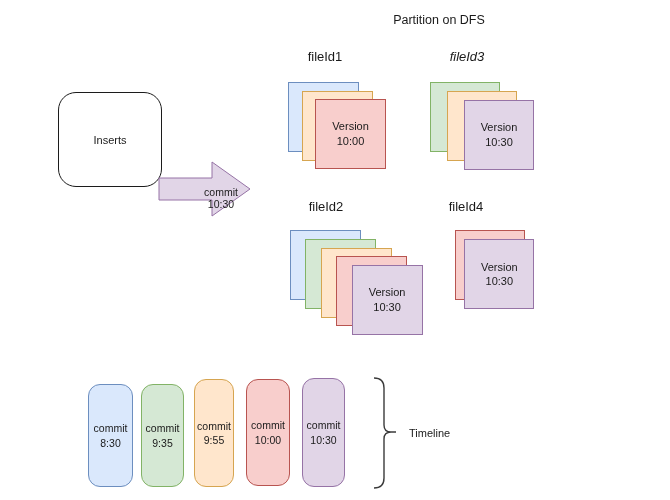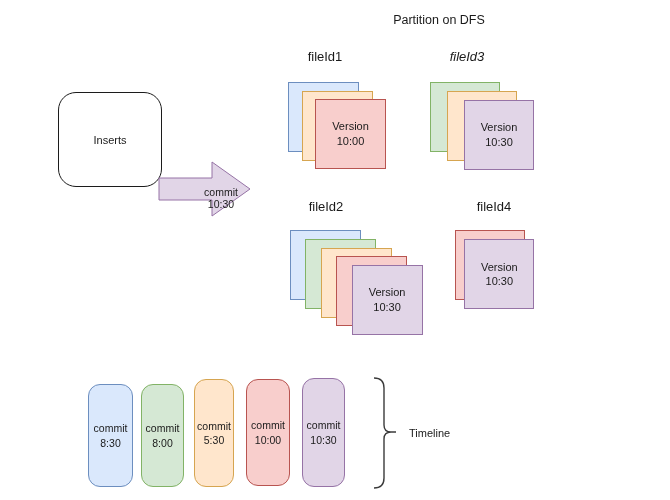--- a/index.html
+++ b/index.html
@@ -58,21 +58,21 @@
   </div>
 
   <svg class="abs" style="left:158px; top:160px;" width="94" height="58" viewBox="0 0 94 58">
     <polygon points="1,18 54,18 54,2 92,29 54,56 54,40 1,40" fill="#e1d5e7" stroke="#9673a6" stroke-width="1"></polygon>
   </svg>
   <div class="arrow-label" style="left:158px; top:186px; width:90px;">commit 10:30</div>
 
   <div class="abs file-label" style="left:295px; top:49px; width:60px;">fileId1</div>
   <div class="abs file-label" style="left:437px; top:49px; width:60px;font-style:italic;">fileId3</div>
   <div class="abs file-label" style="left:296px; top:199px; width:60px;">fileId2</div>
-  <div class="abs file-label" style="left:464px; top:199px; width:60px;">fileId4</div>
+  <div class="abs file-label" style="left:436px; top:199px; width:60px;">fileId4</div>
 
   <div class="stack" style="left:288px; top:82px;">
       <div class="card" style="left: 0px; top: 0px; width: 71px; height: 70px; background: rgb(218, 232, 252); border-color: rgb(108, 142, 191); z-index: 0;"></div>
       <div class="card" style="left: 13.5px; top: 8.5px; width: 71px; height: 70px; background: rgb(255, 230, 204); border-color: rgb(214, 165, 80); z-index: 1;"></div>
       <div class="card" style="left: 27px; top: 17px; width: 71px; height: 70px; background: rgb(248, 206, 204); border-color: rgb(184, 84, 80); z-index: 2;">
         <div class="version">
           <div>Version</div>
           <div>10:00</div>
         </div>
       </div>
@@ -108,25 +108,25 @@
         </div>
       </div>
     </div>
 
   <div class="tl-box" style="left: 88px; top: 384px; width: 45px; height: 103px; background: rgb(218, 232, 252); border-color: rgb(108, 142, 191);">
     <div>commit</div>
     <div>8:30</div>
   </div>
   <div class="tl-box" style="left: 141px; top: 384px; width: 43px; height: 103px; background: rgb(213, 232, 212); border-color: rgb(130, 179, 102);">
     <div>commit</div>
-    <div>8:00</div>
+    <div>9:35</div>
   </div>
   <div class="tl-box" style="left: 194px; top: 379px; width: 40px; height: 108px; background: rgb(255, 230, 204); border-color: rgb(214, 165, 80);">
     <div>commit</div>
-    <div>5:30</div>
+    <div>9:55</div>
   </div>
   <div class="tl-box" style="left: 246px; top: 379px; width: 44px; height: 107px; background: rgb(248, 206, 204); border-color: rgb(184, 84, 80);">
     <div>commit</div>
     <div>10:00</div>
   </div>
   <div class="tl-box" style="left: 302px; top: 378px; width: 43px; height: 109px; background: rgb(225, 213, 231); border-color: rgb(150, 115, 166);">
     <div>commit</div>
     <div>10:30</div>
   </div>
 

